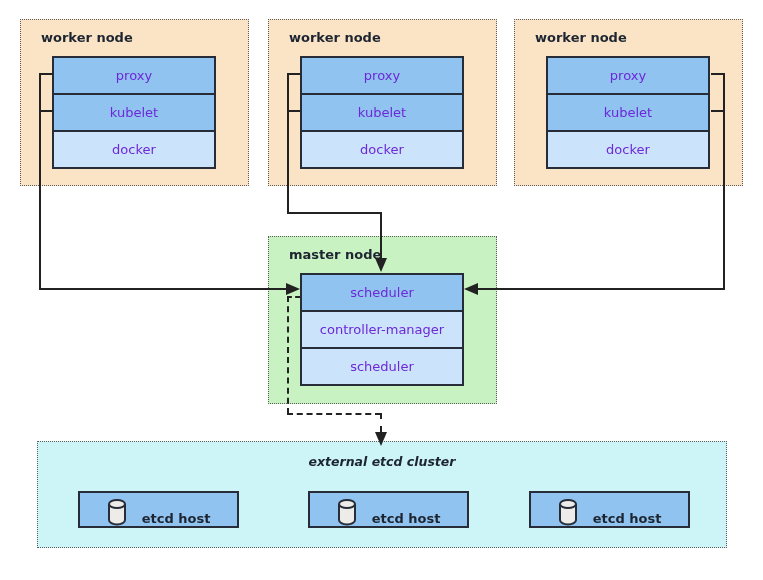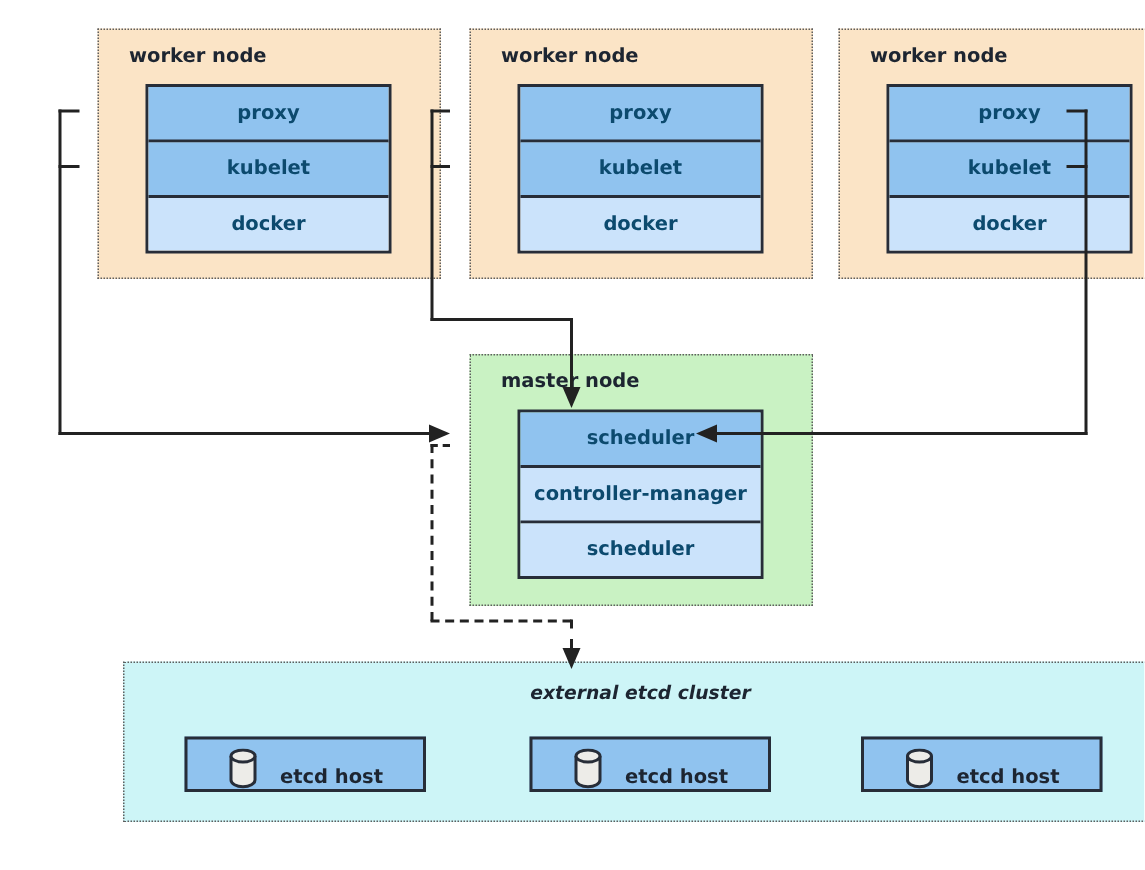--- a/index.html
+++ b/index.html
@@ -5,21 +5,21 @@
   html, body { margin: 0; padding: 0; background: #ffffff; }
   .canvas {
     position: relative;
     width: 763px;
     height: 580px;
     background: #ffffff;
     font-family: "DejaVu Sans", "Liberation Sans", sans-serif;
     overflow: hidden;
   }
   
-  .group { position: absolute; border: 1px dotted #5e5e5e; box-sizing: border-box; margin-left: 45px; }
+  .group { position: absolute; border: 1px dotted #5e5e5e; box-sizing: border-box; }
   .worker { top: 19px; width: 229px; height: 167px; background: #fbe4c6; }
   .worker1 { left: 20px; }
   .worker2 { left: 268px; }
   .worker3 { left: 514px; }
   .master { left: 268px; top: 236px; width: 229px; height: 168px; background: #c9f2c3; text-align: right; }
   .etcd   { left: 37px;  top: 441px; width: 690px; height: 107px; background: #cdf5f7; }
 
   .group-label {
     position: absolute; top: 10px; left: 20px;
     font-size: 13px; font-weight: bold; color: #1d2531; white-space: nowrap;
@@ -30,21 +30,21 @@
     color: #1d2531;
   }
 
   
   .stack {
     position: absolute; left: 31px; top: 36px; width: 160px;
     border: 2px solid #272d38;
   }
   .box {
     height: 35px; display: flex; align-items: center; justify-content: center;
-    font-size: 13px; font-weight: bold; color: #0c4a6e;
+    font-size: 13px; font-weight: normal; color: #6d28d9;
     border-bottom: 2px solid #272d38; white-space: nowrap;
   }
   .box:last-child { border-bottom: none; }
   .mid   { background: #90c3ef; }
   .light { background: #cbe3fb; }
 
   
   .etcd-host {
     position: absolute; top: 49px; width: 157px; height: 33px;
     background: #90c3ef; border: 2px solid #272d38;

